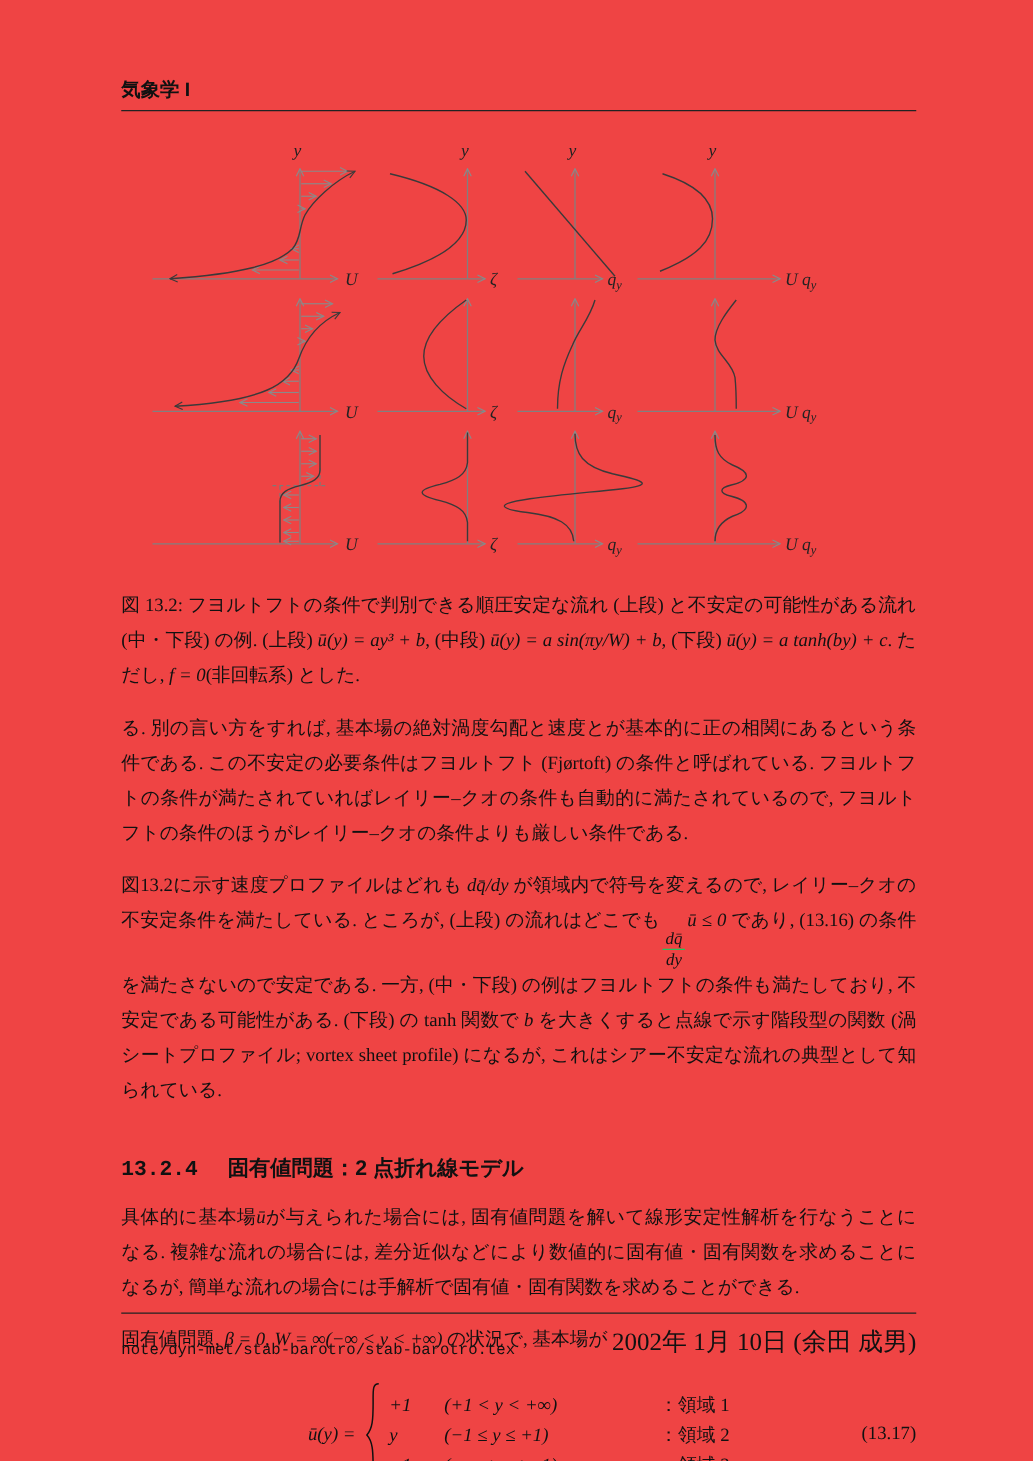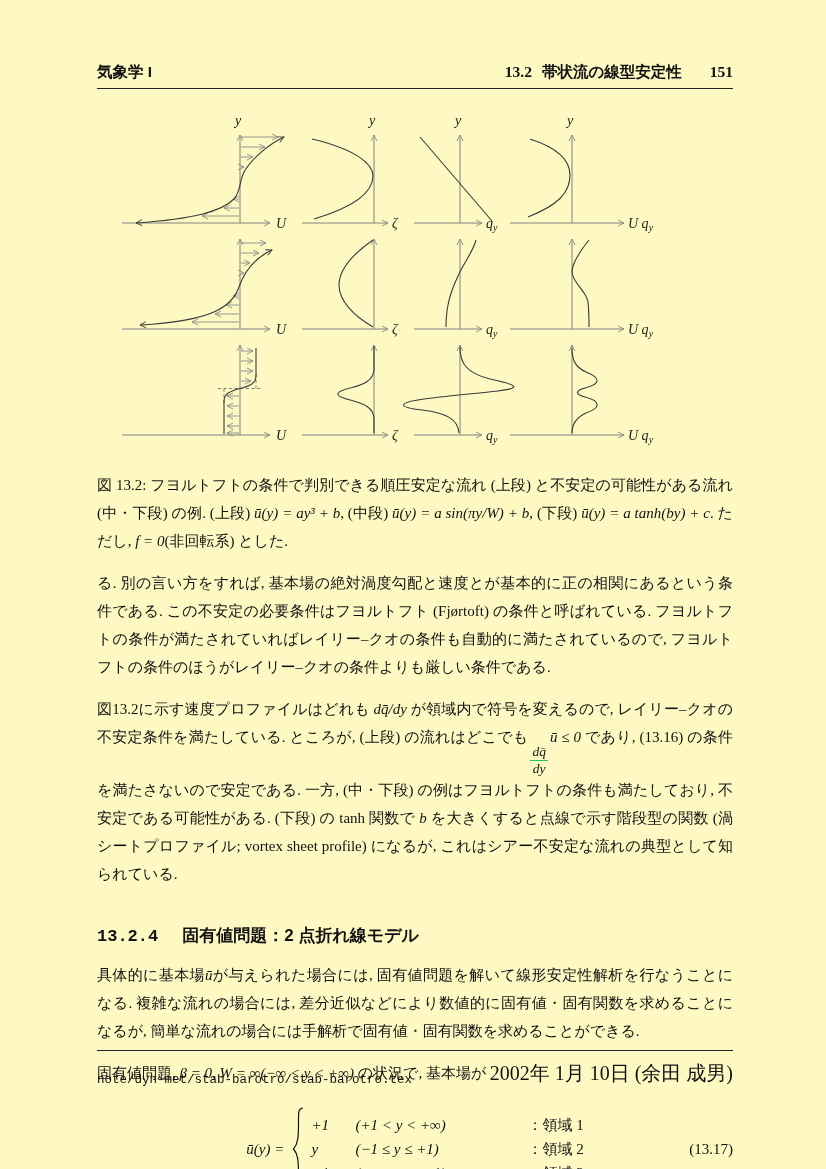--- a/index.html
+++ b/index.html
@@ -1,16 +1,16 @@
 <!DOCTYPE html>
 <html><head>
 <meta charset="utf-8">
 <style>
   html,body{margin:0;padding:0;background:#fff;}
-  .page{position:relative;width:826px;height:1169px;background:#fef9c3;overflow:hidden;
+  .page{position:relative;width:826px;height:1169px;background:#ef4444;overflow:hidden;
         font-family:"Liberation Serif","DejaVu Serif",serif;color:#111;}
   .content{position:absolute;left:97px;top:62px;width:636px;}
 
   
   .phead{display:flex;justify-content:space-between;align-items:baseline;font-size:15.5px;font-weight:bold;}
   .phead .gothic{font-family:"Liberation Sans","DejaVu Sans",sans-serif;}
   .phead .right{display:flex;gap:10px;align-items:baseline;}
   .phead .pageno{margin-left:18px;font-family:"Liberation Serif",serif;}
   .hrule{border-top:1.5px solid #222;margin-top:5px;}
 
@@ -56,25 +56,20 @@
   .pfoot .date{font-size:20px;}
 </style>
 </head>
 <body>
 
 <div class="page">
   <div class="content">
 
     <div class="phead">
       <span class="gothic">気象学 I</span>
-      <span class="right">
-        <span>13.2</span>
-        <span class="gothic">帯状流の線型安定性</span>
-        <span class="pageno">151</span>
-      </span>
     </div>
     <div class="hrule"></div>
 
     <div class="fig">
 
       <div class="figrow">
         <svg class="cell" width="180" height="118">
           <defs>
             <marker id="ah" viewBox="0 0 8 8" markerWidth="8" markerHeight="8" refX="7" refY="4" orient="auto-start-reverse" markerUnits="userSpaceOnUse">
               <path d="M1 1 L7 4 L1 7" fill="none" stroke="#8a8a8a" stroke-width="0.9"></path>

